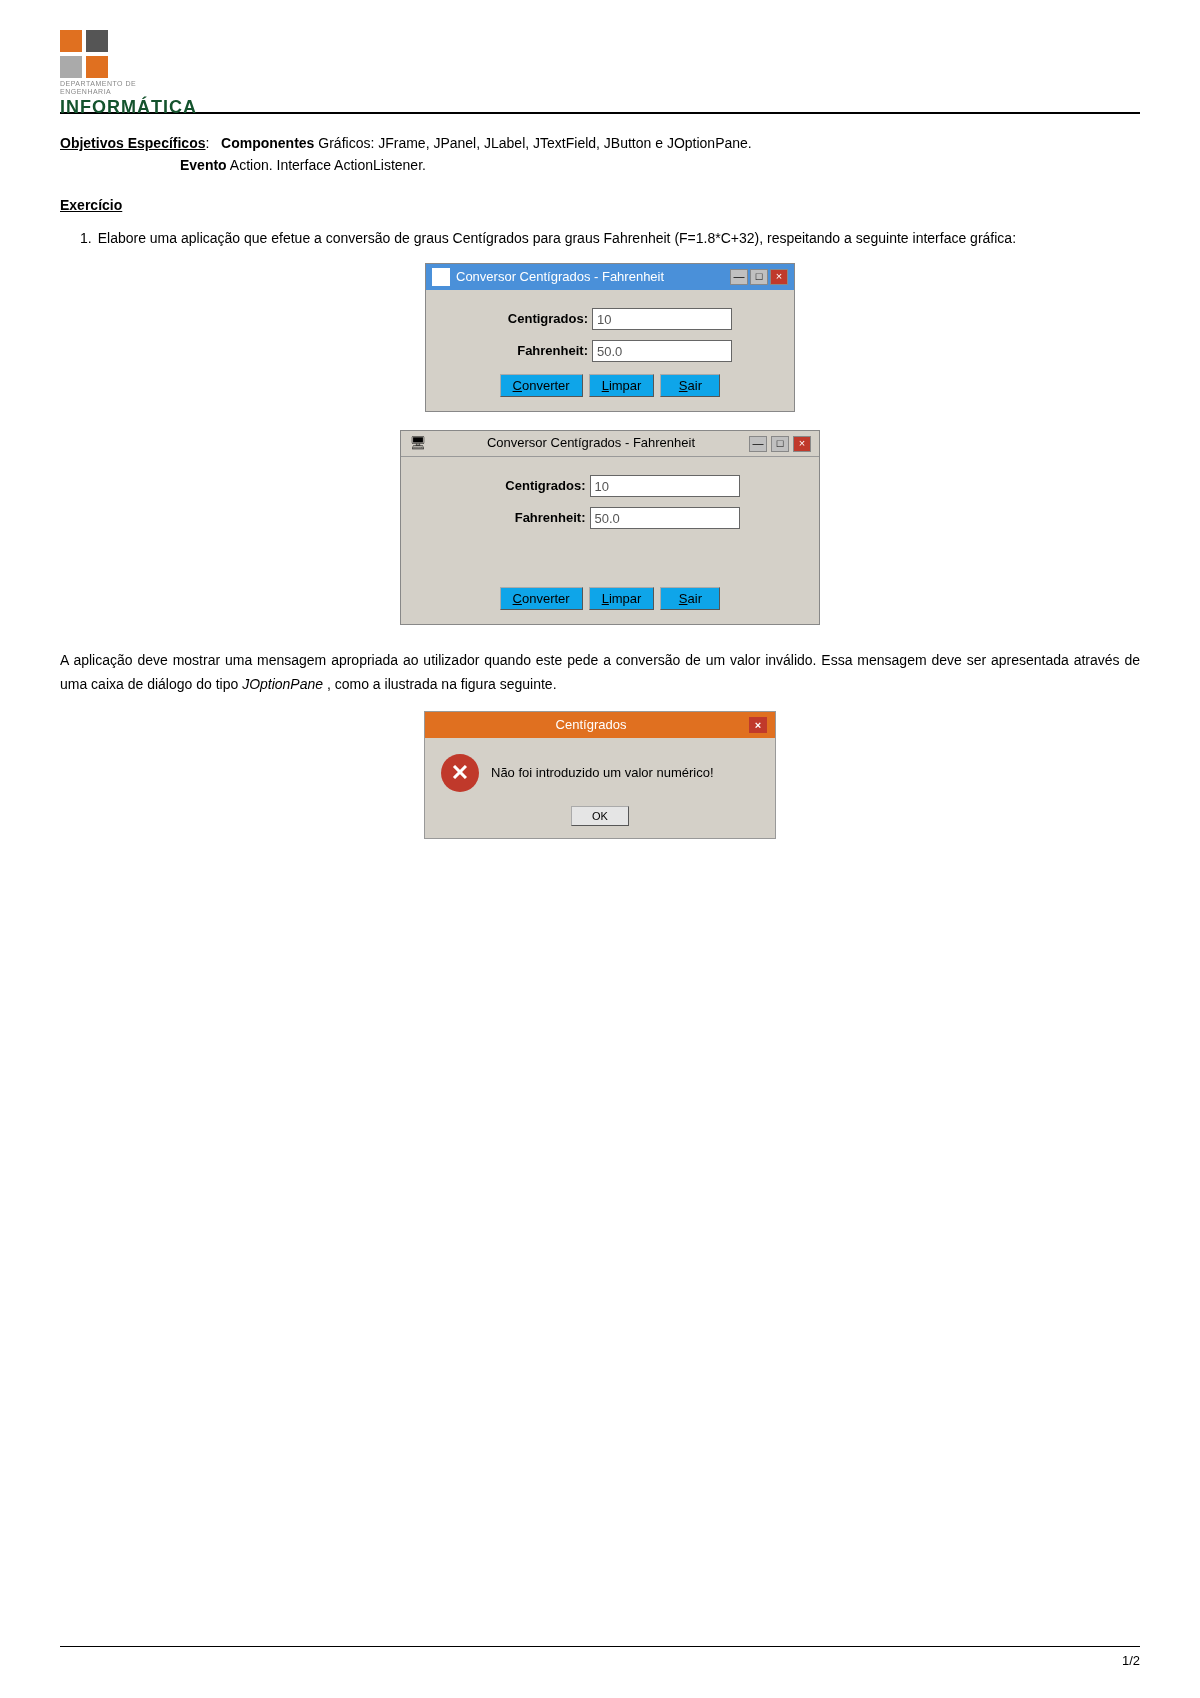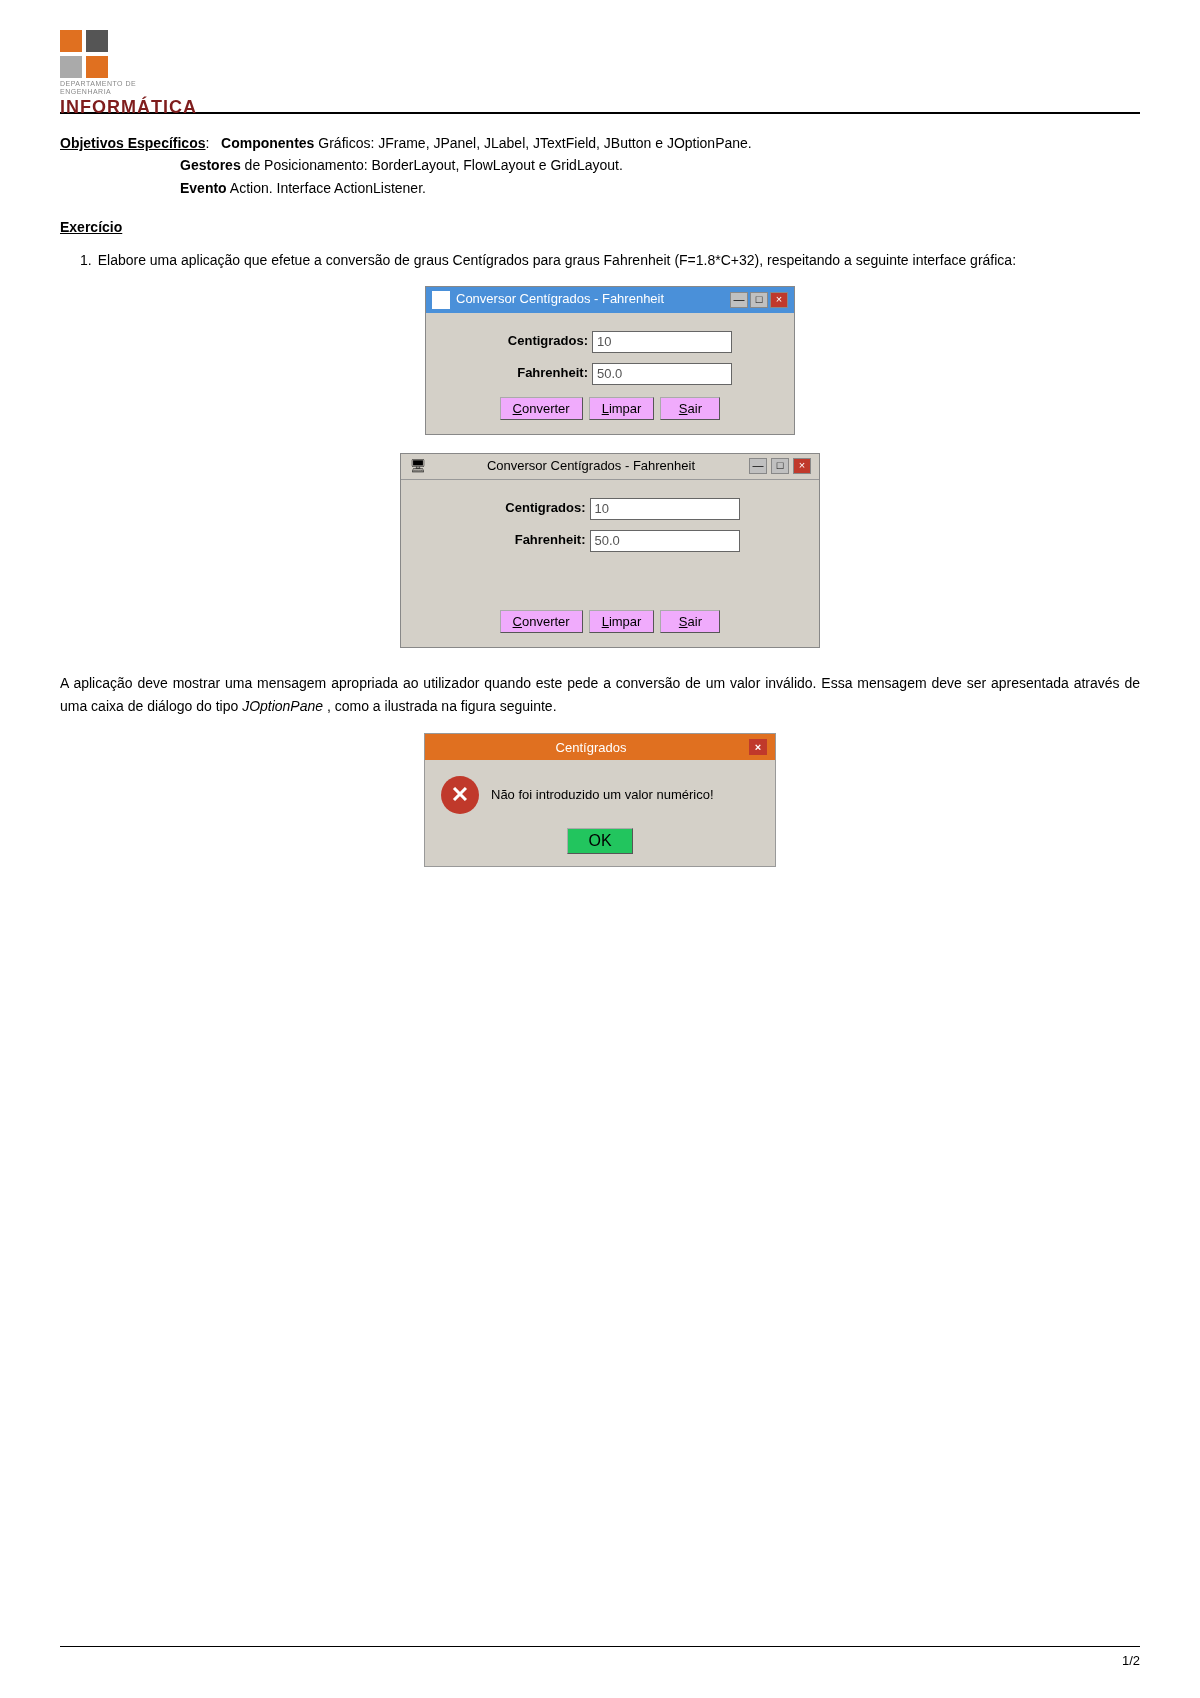--- a/index.html
+++ b/index.html
@@ -43,21 +43,21 @@
     .logo-text-dept {
       font-size: 7px;
       color: #888;
       letter-spacing: 0.5px;
       text-transform: uppercase;
       line-height: 1.2;
     }
     .logo-text-inf {
       font-size: 18px;
       font-weight: bold;
-      color: #7f1d1d;
+      color: #14532d;
       letter-spacing: 1px;
     }
     .header-title {
       flex: 1;
       text-align: center;
       line-height: 1.5;
     }
     .header-title-line1 { font-size: 18px; }
     .header-title-line2 { font-size: 18px; }
     .header-title-line3 { font-size: 20px; font-weight: bold; }
@@ -180,21 +180,21 @@
       font-size: 13px;
       color: #555;
     }
     .btn-row {
       display: flex;
       justify-content: center;
       gap: 6px;
       margin-top: 12px;
     }
     .win-btn {
-      background: #f0abfc;
+      background: #0ea5e9;
       border: 1.5px outset #aaa;
       padding: 3px 12px;
       font-size: 13px;
       cursor: pointer;
       min-width: 60px;
       text-align: center;
     }
     .btn-underline { text-decoration: underline; }
 
     
@@ -337,24 +337,24 @@
     }
     .dialog-message {
       font-size: 13px;
       line-height: 1.4;
     }
     .dialog-btn-row {
       display: flex;
       justify-content: center;
     }
     .dialog-ok-btn {
-      background: #22c55e;
+      background: #e5e5e5;
       border: 1.5px outset #aaa;
       padding: 3px 20px;
-      font-size: 16px;
+      font-size: 11px;
       cursor: pointer;
     }
 
     
     .page-footer {
       position: absolute;
       bottom: 30px;
       left: 60px;
       right: 60px;
       border-top: 1px solid #000;
@@ -377,23 +377,20 @@
     </div>
     <div class="logo-text-dept">Departamento de Engenharia</div>
     <div class="logo-text-inf">INFORMÁTICA</div>
   </div>
 </div>
 
 <div class="objectives">
   <span class="objectives-label">Objetivos Específicos</span>:&nbsp;&nbsp;
   <span class="obj-bold">Componentes</span><span> Gráficos: JFrame, JPanel, JLabel, JTextField, JButton e JOptionPane.</span>
   <span class="obj-indent">
-    <span class="obj-bold">Gestores</span><span> de Posicionamento: BorderLayout, FlowLayout e GridLayout.</span>
-  </span>
-  <span class="obj-indent">
     <span class="obj-bold">Evento</span><span> Action. Interface ActionListener.</span>
   </span>
 </div>
 
 <div class="section-title">Exercício</div>
 
 <div class="exercise-item">
   <div style="display:flex; gap:6px;">
     <span>1.</span>
     <span class="exercise-text">Elabore uma aplicação que efetue a conversão de graus Centígrados para graus Fahrenheit (F=1.8*C+32), respeitando a seguinte interface gráfica:</span>

